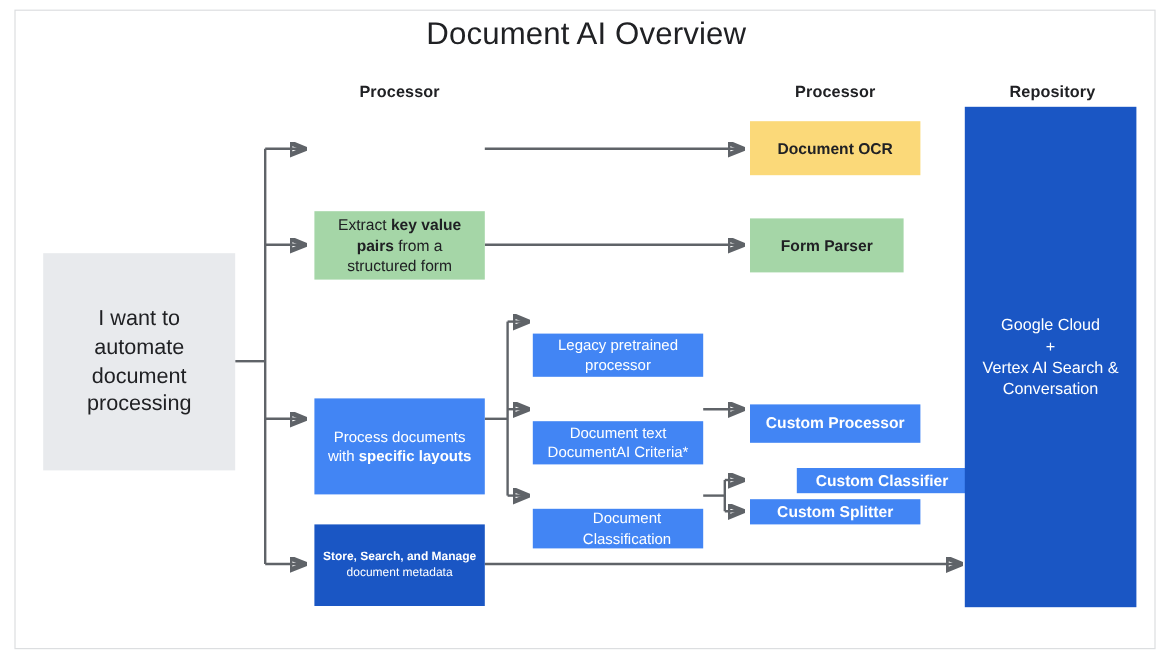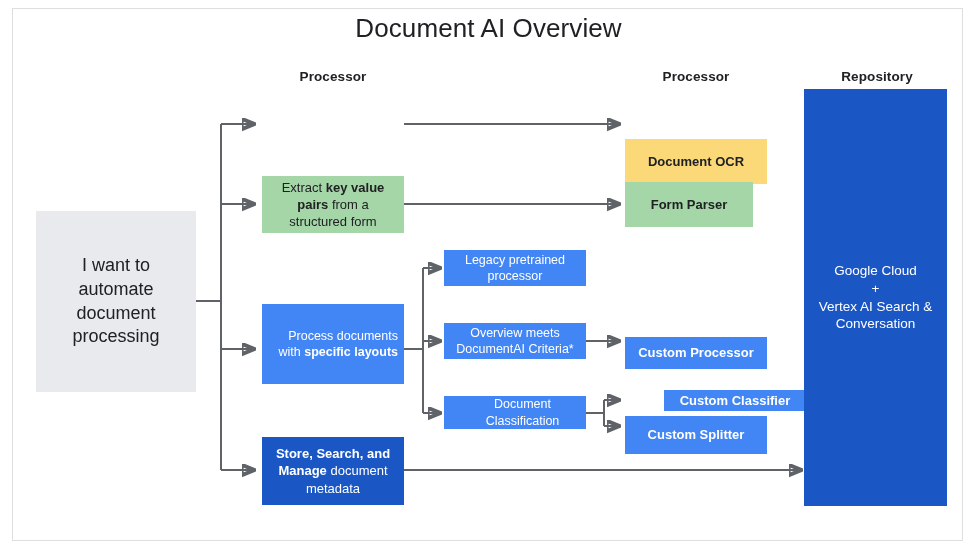--- a/index.html
+++ b/index.html
@@ -56,23 +56,23 @@
     text-align: center;
     line-height: 1.32;
     padding: 2px 6px;
   }
   .node .t { display: block; width: 100%; }
   .node b { font-weight: 700; }
 
   .n-grey   { background: #e8eaed; color: #202124; font-size: 18px; font-weight: 400; }
   .n-yellow { background: #fbd979; color: #202124; font-size: 13px;   font-weight: 400; }
   .n-green  { background: #a5d6a7; color: #202124; font-size: 13px;   font-weight: 400; justify-content: center; }
-  .n-blue   { background: #4285f4; color: #ffffff; font-size: 12.5px; font-weight: 400; }
+  .n-blue   { background: #4285f4; color: #ffffff; font-size: 12.5px; font-weight: 400; margin-top: 28px; }
   .n-blue-b { background: #4285f4; color: #ffffff; font-size: 13px;   font-weight: 700; }
-  .n-navy   { background: #1a56c4; color: #ffffff; font-size: 13px;   font-weight: 400; }
+  .n-navy   { background: #1a56c4; color: #ffffff; font-size: 10px;   font-weight: 400; }
   .n-navy-b { background: #1a56c4; color: #ffffff; font-size: 13.5px; font-weight: 400; }
 
   .n-yellow b, .n-green b, .n-blue b, .n-navy b { font-weight: 700; }
 
   svg.wires {
     position: absolute;
     left: 0; top: 0;
     width: 977px; height: 551px;
     pointer-events: none;
   }
@@ -129,57 +129,57 @@
 
   <div class="node n-grey" style="left:36px; top:211px; width:160px; height:181px;">
     <span class="t">I want to automate document processing</span>
   </div>
 
 
   <div class="node n-green" style="left:262px; top:176px; width:142px; height:57px;">
     <span class="t"><span>Extract </span><b>key value pairs</b><span> from a structured form</span></span>
   </div>
 
-  <div class="node n-blue" style="left:262px; top:304px; width:142px; height:80px;text-align:right;">
+  <div class="node n-blue" style="left:262px; top:304px; width:142px; height:80px;">
     <span class="t"><span>Process documents with </span><b>specific layouts</b><span></span></span>
   </div>
 
   <div class="node n-navy" style="left:262px; top:437px; width:142px; height:68px;">
     <span class="t"><b>Store, Search, and Manage</b><span> document metadata</span></span>
   </div>
 
   <div class="node n-blue" style="left:444px; top:250px; width:142px; height:36px;">
     <span class="t">Legacy pretrained processor</span>
   </div>
 
   <div class="node n-blue" style="left:444px; top:323px; width:142px; height:36px;">
-    <span class="t">Overview meets DocumentAI Criteria*</span>
+    <span class="t">Document text DocumentAI Criteria*</span>
   </div>
 
   <div class="node n-blue" style="left:444px; top:396px; width:142px; height:33px;padding-left:21px;">
     <span class="t">Document Classification</span>
   </div>
 
-  <div class="node n-yellow" style="left:625px; top:101px; width:142px; height:45px; font-weight:700;margin-top:38px;">
+  <div class="node n-yellow" style="left:625px; top:101px; width:142px; height:45px; font-weight:700;">
     <span class="t">Document OCR</span>
   </div>
 
   <div class="node n-green" style="left:625px; top:182px; width:128px; height:45px; font-weight:700;">
     <span class="t">Form Parser</span>
   </div>
 
   <div class="node n-blue-b" style="left:625px; top:325px; width:142px; height:32px;margin-top:12px;">
     <span class="t">Custom Processor</span>
   </div>
 
   <div class="node n-blue-b" style="left:625px; top:390px; width:142px; height:21px;margin-left:39px;">
     <span class="t">Custom Classifier</span>
   </div>
 
-  <div class="node n-blue-b" style="left:625px; top:416px; width:142px; height:38px;">
+  <div class="node n-blue-b" style="left:625px; top:416px; width:142px; height:21px;">
     <span class="t">Custom Splitter</span>
   </div>
 
   <div class="node n-navy-b" style="left:804px; top:89px; width:143px; height:417px; flex-direction:column;">
     <span class="t">Google Cloud</span>
     <span class="t">+</span>
     <span class="t">Vertex AI Search &amp;</span>
     <span class="t">Conversation</span>
   </div>
 

